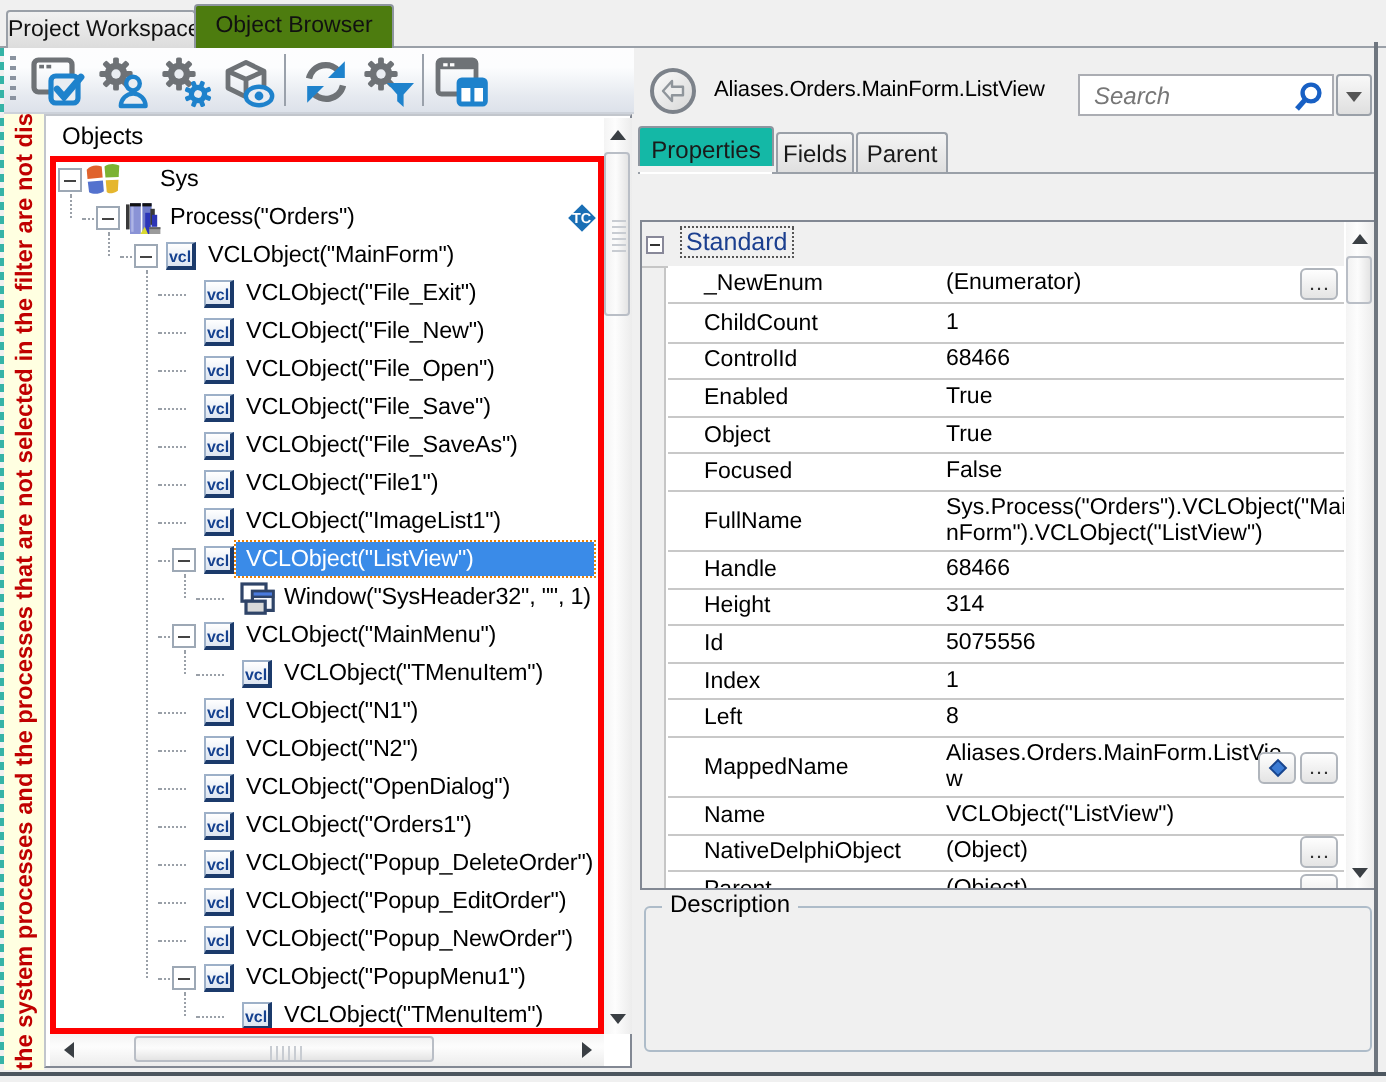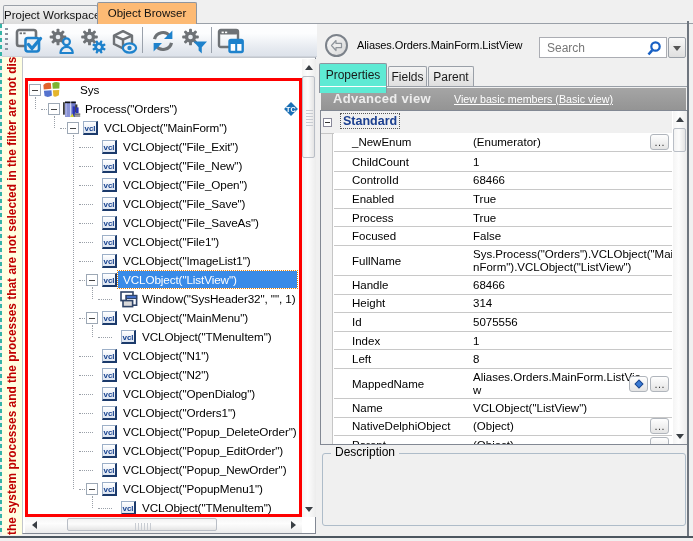--- a/index.html
+++ b/index.html
@@ -2,21 +2,21 @@
 <html><head><meta charset="utf-8"><style>
 *{margin:0;padding:0;box-sizing:border-box}
 html,body{width:693px;height:541px;overflow:hidden}
 body{font-family:"Liberation Sans",sans-serif;background:#fff}
 #win{position:absolute;left:0;top:0;width:693px;height:541px;background:#f0f0f0}
 
 #tabstrip{position:absolute;left:0;top:0;width:693px;height:24px;background:#f0f0f0}
 #tabline{position:absolute;left:0;top:23px;width:693px;height:1px;background:#9aa0a8}
 .ttab{position:absolute;font-size:11.5px;color:#111;text-align:center;white-space:nowrap}
 #tab1{left:3px;top:5px;width:95px;height:19px;line-height:19px;background:linear-gradient(#f2f2f2,#dcdcdc);border:1px solid #9aa0a8;border-bottom:none;border-radius:2px 2px 0 0}
-#tab2{left:97px;top:2px;width:100px;height:22px;line-height:21px;background:#fdba74;border:1px solid #8e959f;border-bottom:none;border-radius:2px 2px 0 0;z-index:3}
+#tab2{left:97px;top:2px;width:100px;height:22px;line-height:21px;background:#4d7c0f;border:1px solid #8e959f;border-bottom:none;border-radius:2px 2px 0 0;z-index:3}
 
 #toolbar{position:absolute;left:0;top:24px;width:317px;height:33px;background:linear-gradient(#fdfdfe,#fcfdfe 30%,#e6eaf0 75%,#dde2ea);border-bottom:1px solid #cdd2da}
 #grip{position:absolute;left:5px;top:4px;width:3px;height:25px;background:repeating-linear-gradient(#8a93a0 0 2px,rgba(0,0,0,0) 2px 5px)}
 .tbico{position:absolute;top:3px}
 .tbsep{position:absolute;top:3px;width:1px;height:26px;background:#9aa1ab}
 
 #ledge{position:absolute;left:0;top:24px;width:2px;height:511px;background:repeating-linear-gradient(#35b3a7 0 4px,#f0f0f0 4px 7px)}
 #ystrip{position:absolute;left:2px;top:57px;width:20px;height:478px;background:#ffffe1;overflow:hidden}
 #ystrip .rot{position:absolute;left:0;bottom:0;width:20px;height:478px;overflow:hidden}
 #ystrip .rot>div{position:absolute;left:0;top:478px;width:620px;height:20px;line-height:20px;transform:rotate(-90deg);transform-origin:0 0;font-size:11.9px;font-weight:bold;color:#c00000;white-space:nowrap}
@@ -45,43 +45,43 @@
 .arr-u{width:0;height:0;border-left:4px solid transparent;border-right:4px solid transparent;border-bottom:5px solid #3a3f44}
 .arr-d{width:0;height:0;border-left:4px solid transparent;border-right:4px solid transparent;border-top:5px solid #3a3f44}
 .arr-l{width:0;height:0;border-top:4px solid transparent;border-bottom:4px solid transparent;border-right:5px solid #3a3f44}
 .arr-r{width:0;height:0;border-top:4px solid transparent;border-bottom:4px solid transparent;border-left:5px solid #3a3f44}
 
 #rpanel{position:absolute;left:317px;top:24px;width:371px;height:511px;background:#f0f0f0}
 #backbtn{position:absolute;left:8px;top:10px;width:23px;height:23px;border-radius:50%;border:2px solid #7c828a;background:linear-gradient(135deg,#fafafa,#d8d8d8)}
 #backbtn svg{display:block;margin:3px 0 0 2px}
 #rtitle{position:absolute;left:40px;top:15px;font-size:11px;letter-spacing:-0.1px;color:#000}
 #searchbox{position:absolute;left:222px;top:13px;width:128px;height:21px;background:#fff;border:1px solid #abadb3}
-#searchbox .ph{position:absolute;left:7px;top:2px;font-size:12px;color:#777;line-height:17px}
+#searchbox .ph{position:absolute;left:7px;top:2px;font-size:12px;font-style:italic;color:#777;line-height:17px}
 #searchbox svg{position:absolute;right:3px;top:2px}
 #searchdd{position:absolute;left:351px;top:13px;width:18px;height:21px;background:linear-gradient(#f8f8f8,#dfdfdf);border:1px solid #9aa0a8;border-radius:2px}
 #searchdd i{position:absolute;left:4px;top:8px;width:0;height:0;border-left:4px solid transparent;border-right:4px solid transparent;border-top:5px solid #555}
 
 .ptab{position:absolute;font-size:12px;color:#1a1a1a;text-align:center}
-#ptab1{left:2px;top:39px;width:68px;height:30px;line-height:23px;background:#5eead4;border:1px solid #8e959f;border-bottom:none;border-radius:2px 2px 0 0;z-index:3}
+#ptab1{left:2px;top:39px;width:68px;height:20px;line-height:23px;background:#14b8a6;border:1px solid #8e959f;border-bottom:none;border-radius:2px 2px 0 0;z-index:3}
 #ptab2{left:71px;top:42px;width:39px;height:21px;line-height:20px;background:linear-gradient(#f4f4f4,#dedede);border:1px solid #9aa0a8;border-bottom:none;border-radius:2px 2px 0 0}
 #ptab3{left:111px;top:42px;width:46px;height:21px;line-height:20px;background:linear-gradient(#f4f4f4,#dedede);border:1px solid #9aa0a8;border-bottom:none;border-radius:2px 2px 0 0}
 #ptabline{position:absolute;left:2px;top:62px;width:368px;height:1px;background:#9aa0a8}
 #ptab1b{position:absolute;left:3px;top:62px;width:66px;height:1px;background:#fff;z-index:4}
 
 #advbar{position:absolute;left:4px;top:64px;width:365px;height:22px;background:linear-gradient(#a5a5a5,#949494);}
 #advbar .t1{position:absolute;left:12px;top:0;line-height:22px;font-size:13px;letter-spacing:0.3px;font-weight:bold;color:#ededed}
 #advbar .t2{position:absolute;left:133px;top:0;line-height:22px;font-size:10.7px;color:#fff;text-decoration:underline}
 
 #grid{position:absolute;left:3px;top:86px;width:367px;height:335px;background:#fff;border:1px solid #828893}
 #gridin{position:absolute;left:0;top:0;width:351px;height:333px;overflow:hidden}
 #gutter{position:absolute;left:0;top:0;width:12px;height:333px;background:#f0f0f0;border-right:1px solid #c6c6c6}
 .ghdr{position:absolute;left:0;top:0;width:351px;height:23px;background:#f0f0f0;border-bottom:1px solid #c6c6c6}
 .gmin{position:absolute;left:2px;top:7px;width:9px;height:9px;background:#fff;border:1px solid #889;}
 .gmin i{position:absolute;left:1px;top:3px;width:5px;height:1px;background:#333}
-.gstd{position:absolute;left:20px;top:3px;font-size:12.5px;font-weight:bold;color:#1b3f8f;outline:1px dotted #555;padding:0 2px}
+.gstd{position:absolute;left:20px;top:3px;font-size:12.5px;font-weight:normal;color:#1b3f8f;outline:1px dotted #555;padding:0 2px}
 .grow{position:absolute;left:13px;width:338px;border-bottom:1px solid #c8c8c8;background:#fff}
 .gname{position:absolute;left:18px;top:50%;transform:translateY(-50%);font-size:11.5px;color:#000;white-space:nowrap}
 .gval{position:absolute;left:139px;top:50%;transform:translateY(-50%);font-size:11.5px;color:#000;line-height:13px;white-space:nowrap}
 .gval.ml{top:2px;transform:none}
 .gbtns{position:absolute;right:3px;top:50%;transform:translateY(-50%);display:flex;gap:2px}
 .gbtn{display:inline-flex;width:19px;height:16px;align-items:center;justify-content:center;background:linear-gradient(#fefefe,#e4e4e4);border:1px solid #b0b5bc;border-radius:3px;font-size:11px;color:#333;line-height:10px}
 #gvscroll{position:absolute;left:352px;top:0;width:14px;height:333px;background:linear-gradient(90deg,#f4f4f4,#fdfdfd 40%,#ececec)}
 
 #descbox{position:absolute;left:5px;top:429px;width:364px;height:73px;border:1px solid #aebcc9;border-radius:3px}
 #desclbl{position:absolute;left:14px;top:421px;font-size:12px;color:#000;background:#f0f0f0;padding:0 4px}
@@ -199,20 +199,21 @@
         </svg>
       </div>
     </div>
 <div id="ledge"></div>
     <div id="ystrip">
       <div class="rot">
         <div>the system processes and the processes that are not selected in the filter are not displayed</div>
       </div>
     </div>
 <div id="treepanel">
+      <div id="objhdr">Objects</div>
       <div id="redbox">
         <div id="treebody">
           <div class="vdot" style="left:7px;top:15.5px;height:12px"></div>
           <div class="vdot" style="left:26px;top:34.5px;height:12px"></div>
           <div class="vdot" style="left:45px;top:53.5px;height:354px"></div>
           <div class="vdot" style="left:64px;top:205.5px;height:12px"></div>
           <div class="vdot" style="left:64px;top:243.5px;height:12px"></div>
           <div class="vdot" style="left:64px;top:414.5px;height:12px"></div>
           <div class="ebox" style="left:1px;top:2.5px">
             <i></i>
@@ -417,24 +418,20 @@
         </svg>
       </div>
       <div id="searchdd">
         <i></i>
       </div>
       <div class="ptab" id="ptab1">Properties</div>
       <div class="ptab" id="ptab2">Fields</div>
       <div class="ptab" id="ptab3">Parent</div>
       <div id="ptabline"></div>
       <div id="ptab1b"></div>
-      <div id="advbar">
-        <span class="t1">Advanced view</span>
-        <span class="t2">View basic members (Basic view)</span>
-      </div>
       <div id="grid">
         <div id="gridin">
           <div id="gutter"></div>
           <div class="ghdr">
             <span class="gmin">
               <i></i>
             </span>
             <span class="gstd">Standard</span>
           </div>
           <div class="grow" style="top:22px;height:19px">
@@ -450,21 +447,21 @@
           </div>
           <div class="grow" style="top:60.7px;height:18.6px">
             <span class="gname">ControlId</span>
             <span class="gval">68466</span>
           </div>
           <div class="grow" style="top:79.3px;height:18.6px">
             <span class="gname">Enabled</span>
             <span class="gval">True</span>
           </div>
           <div class="grow" style="top:97.9px;height:18.6px">
-            <span class="gname">Process</span>
+            <span class="gname">Object</span>
             <span class="gval">True</span>
           </div>
           <div class="grow" style="top:135.1px;height:30.0px">
             <span class="gname">FullName</span>
             <span class="gval ml">Sys.Process("Orders").VCLObject("Mai<br>nForm").VCLObject("ListView")</span>
           </div>
           <div class="grow" style="top:116.5px;height:18.6px">
             <span class="gname">Focused</span>
             <span class="gval">False</span>
           </div>

